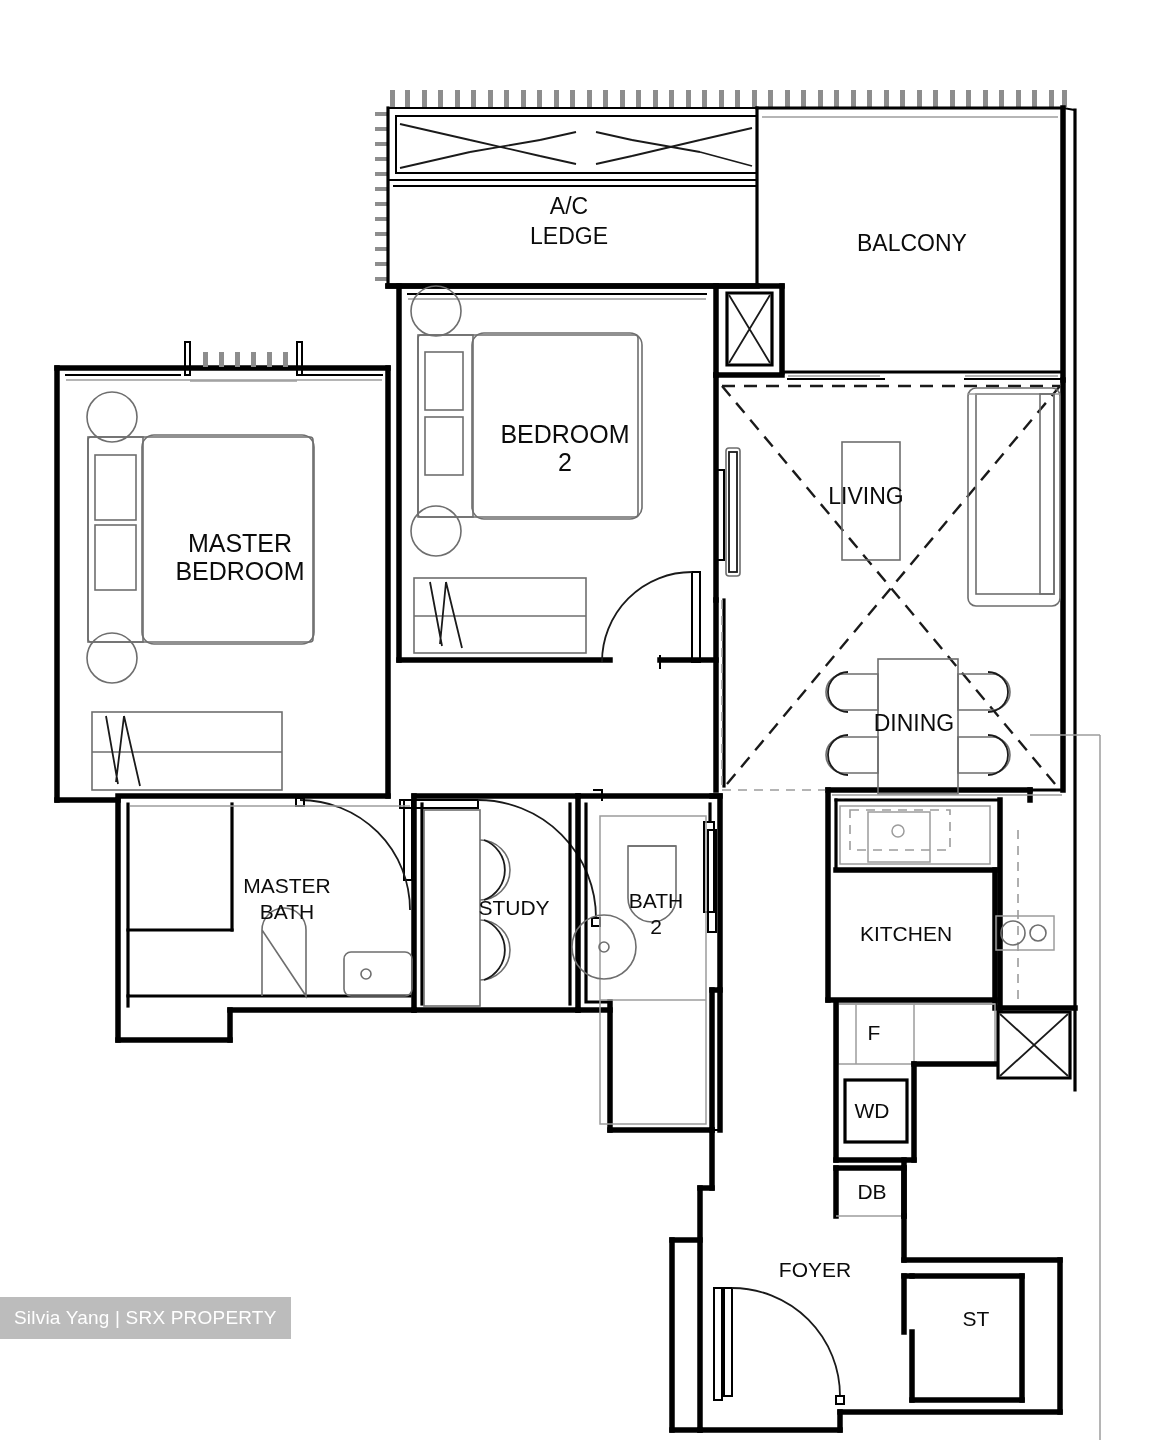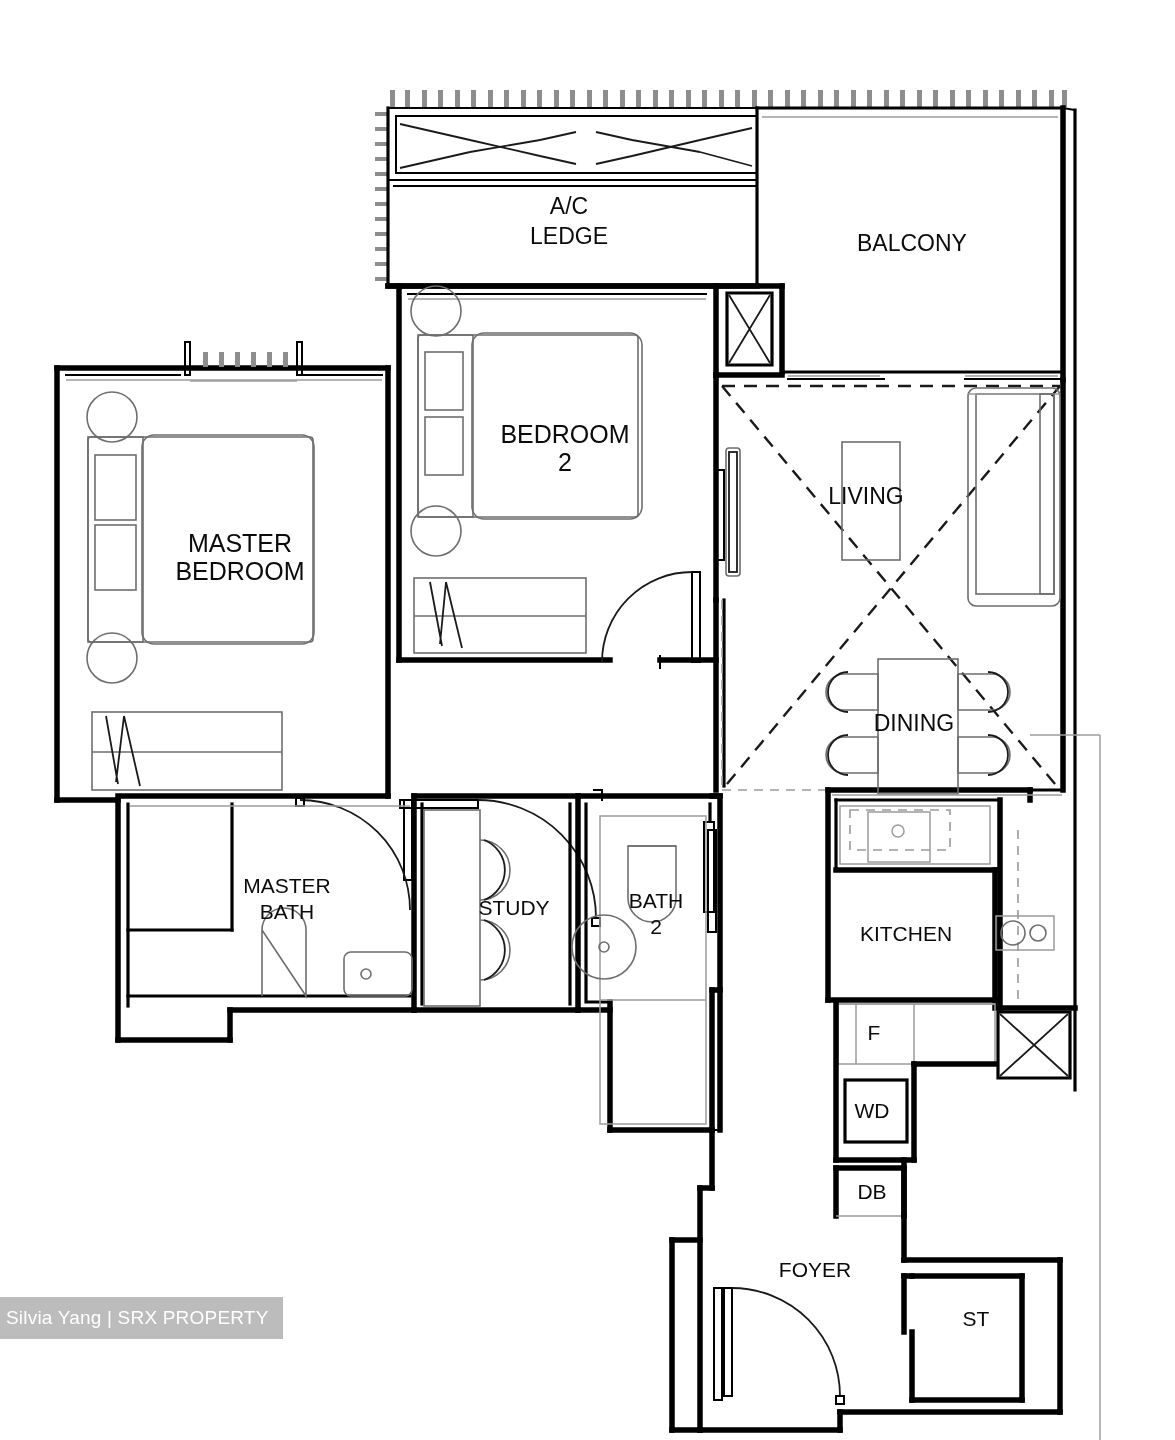--- a/index.html
+++ b/index.html
@@ -37,21 +37,21 @@
   #watermark {
     position: absolute;
     left: 0;
     top: 1297px;
     height: 42px;
     background: #bcbcbc;
     color: #ffffff;
     font-family: "Liberation Sans", sans-serif;
     font-size: 19px;
     line-height: 42px;
-    padding: 0 14px 0 6px;
+    padding: 0 14px 0 14px;
     white-space: nowrap;
     letter-spacing: 0.2px;
   }
 </style>
 </head>
 <body>
 
 <div id="plan-root">
 
   <svg id="plan-svg" viewBox="0 0 1175 1440">

